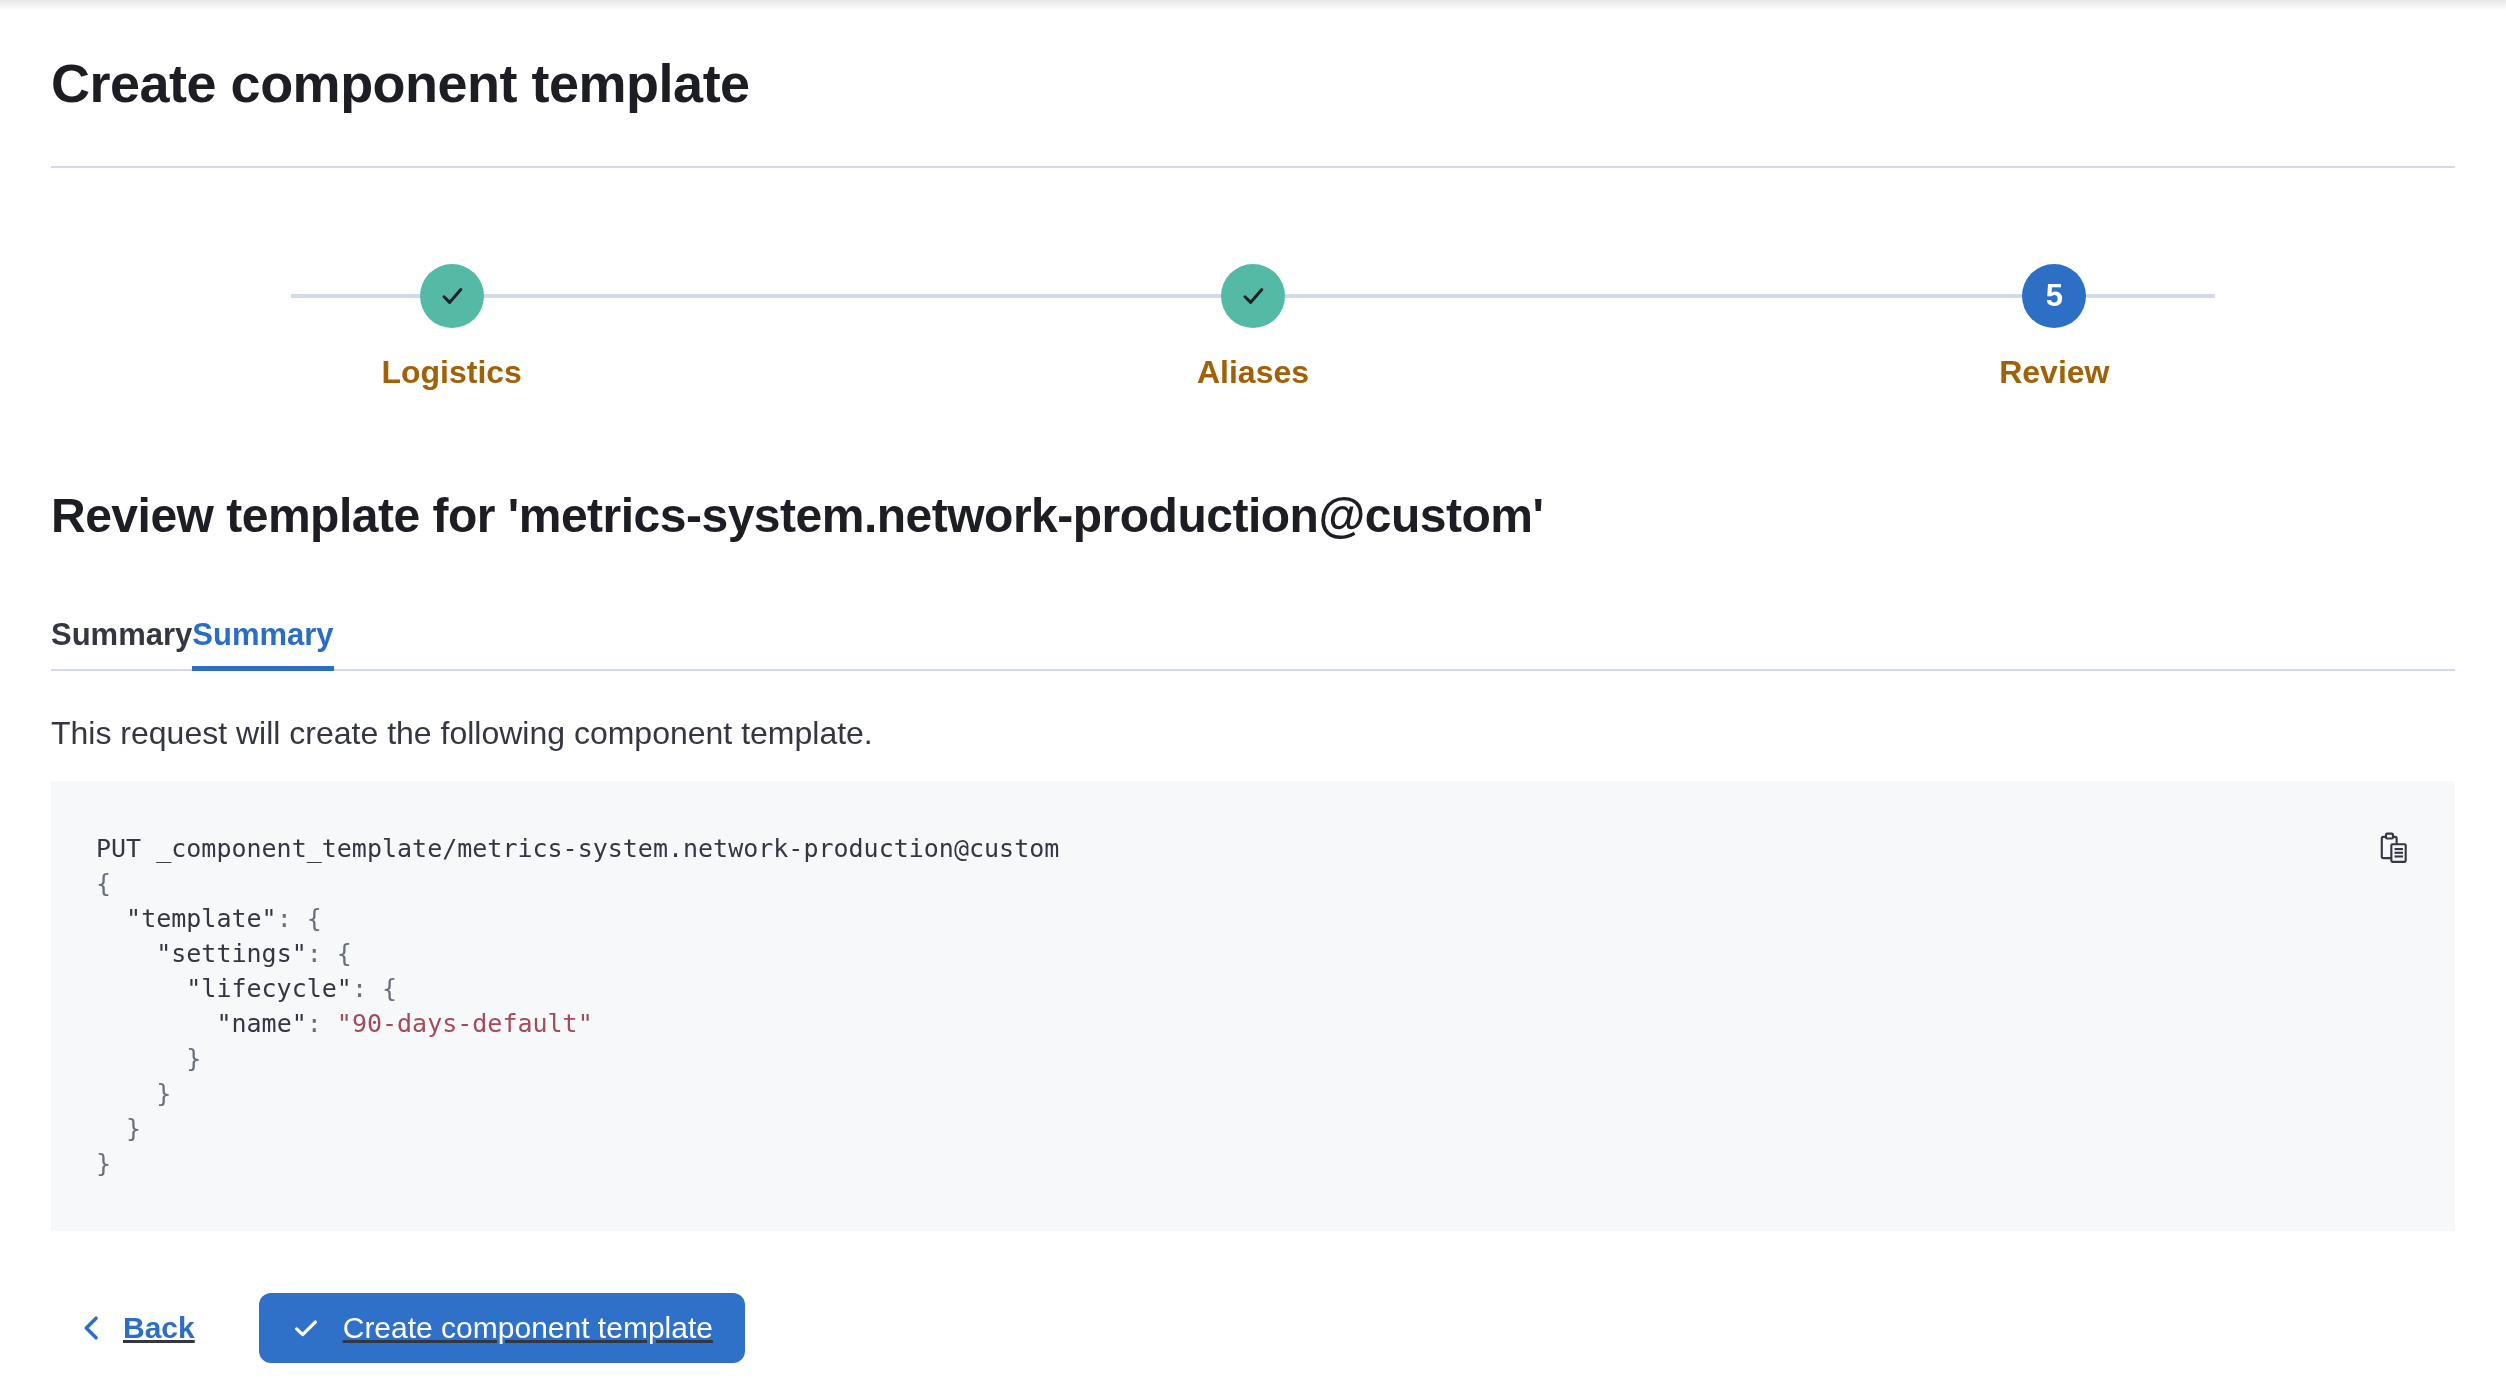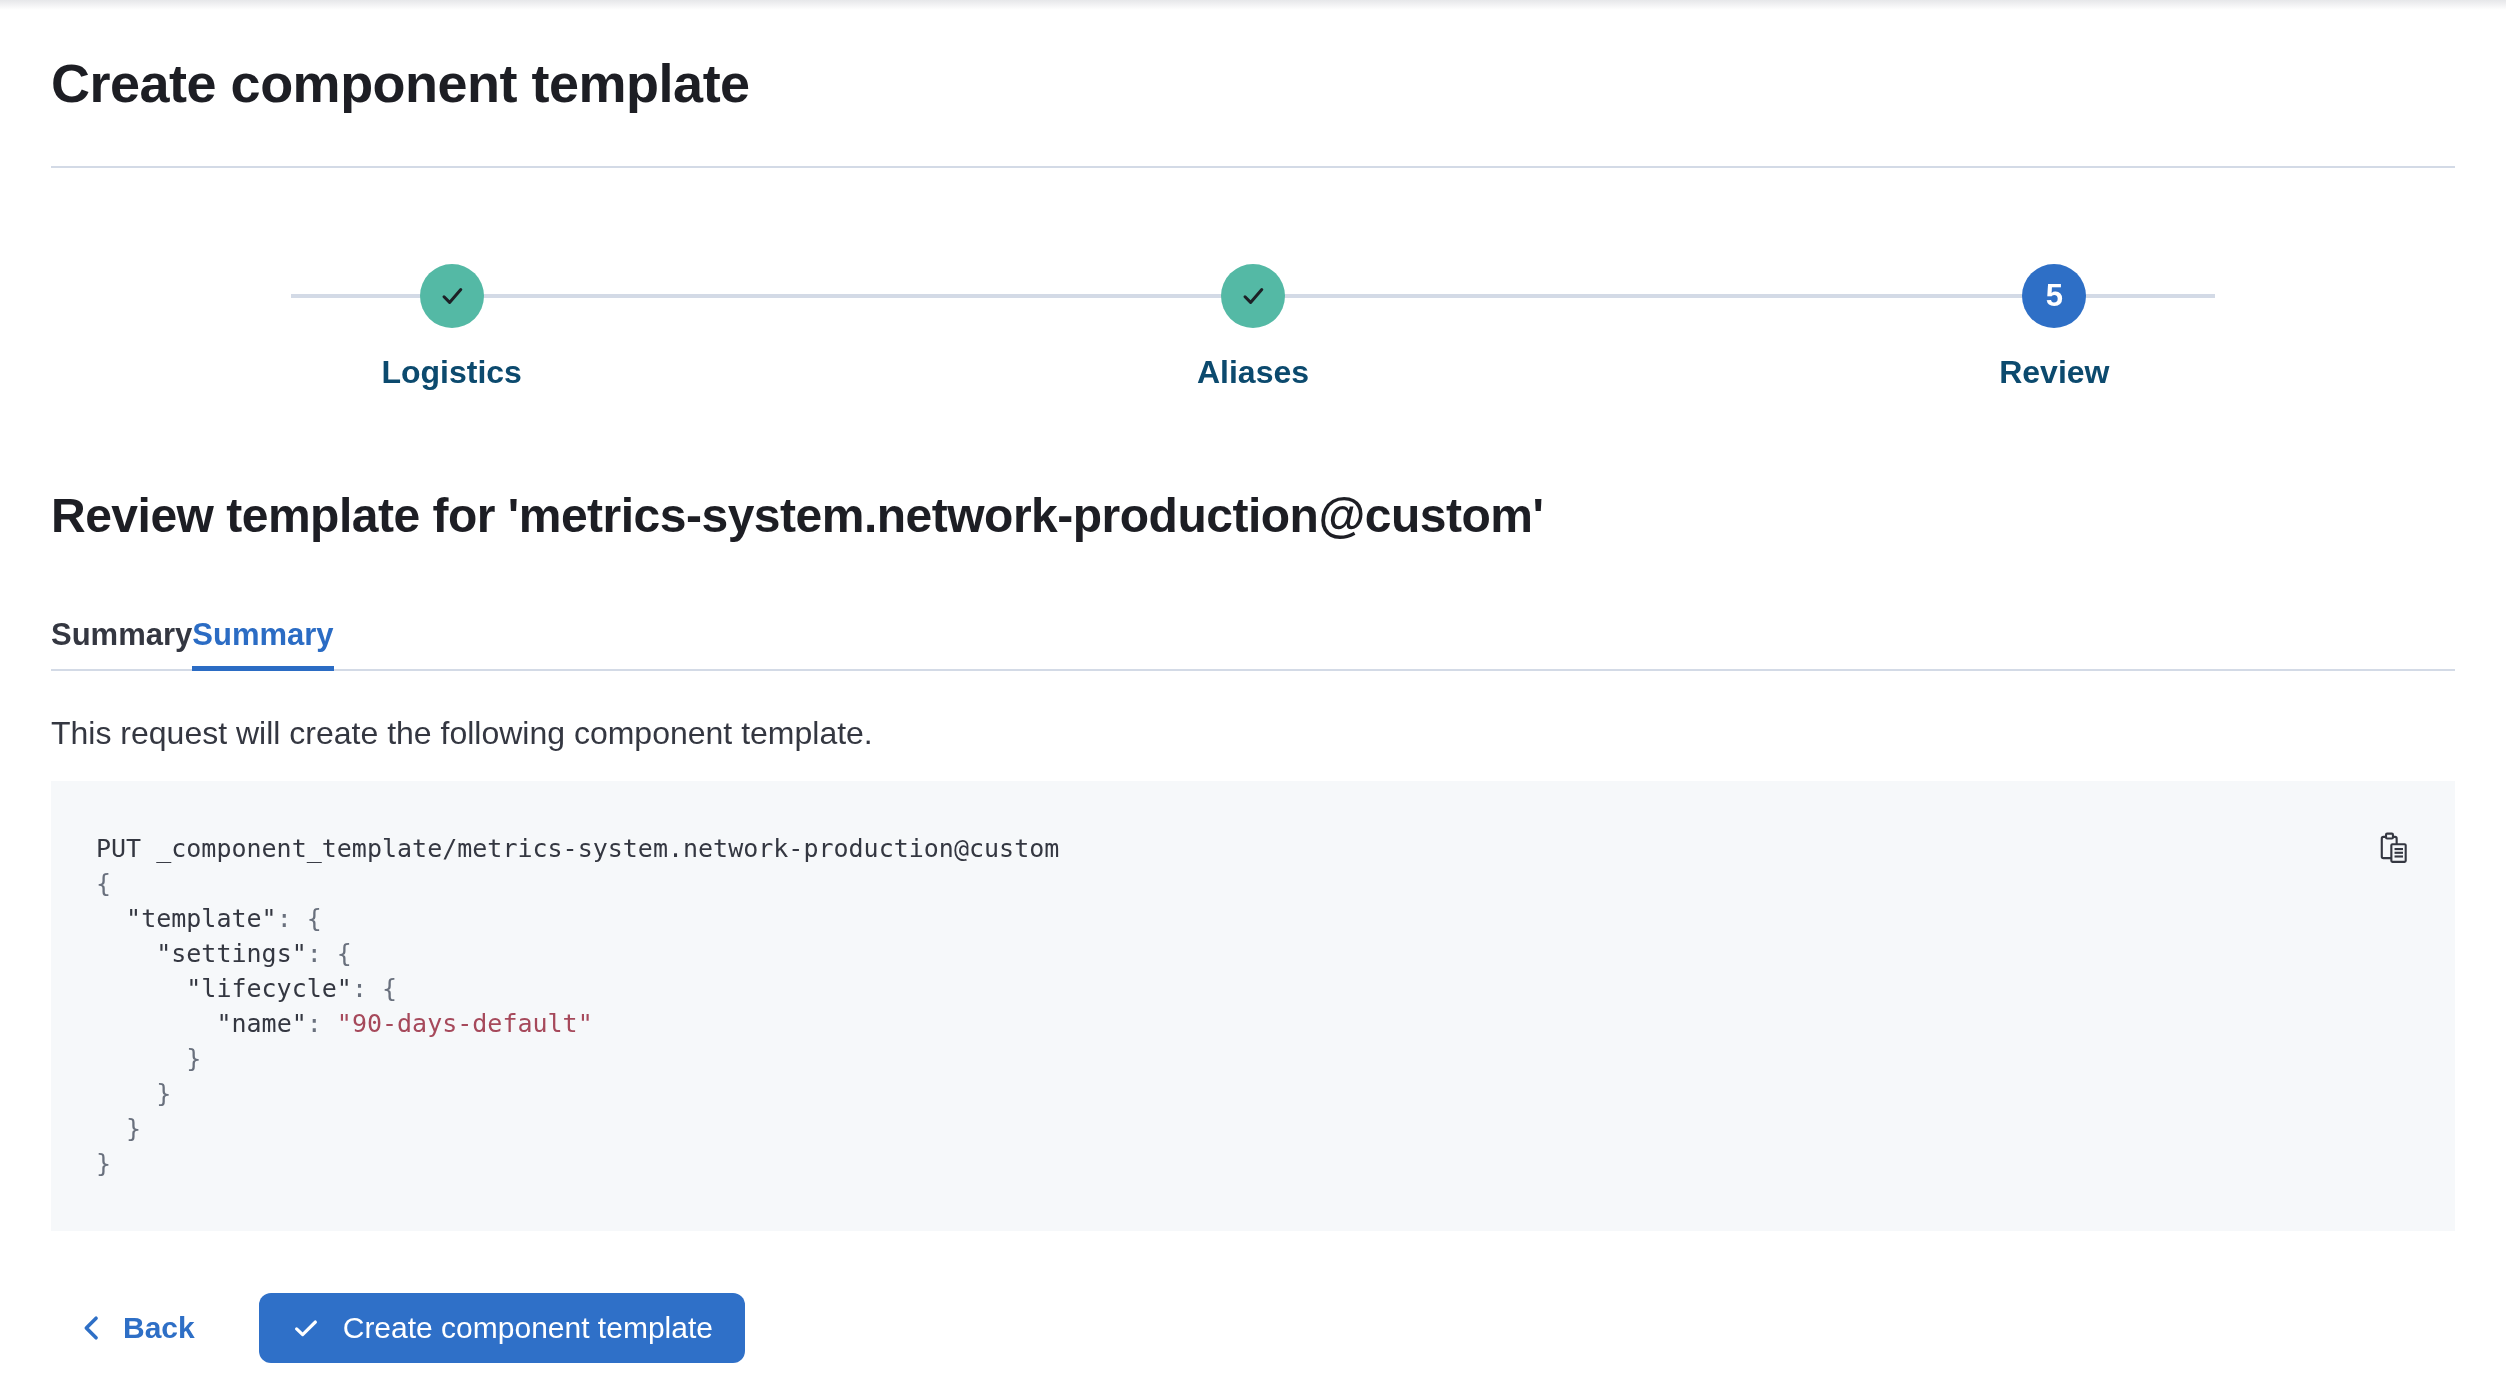--- a/index.html
+++ b/index.html
@@ -16,21 +16,21 @@
 
   
   .steps{position:relative;display:flex;margin-top:96px;}
   .steps-connector{position:absolute;left:10%;right:10%;top:30px;height:4px;background:#d3dae6;}
   .step{flex:1;display:flex;flex-direction:column;align-items:center;position:relative;cursor:pointer;}
   .step-circle{width:64px;height:64px;border-radius:50%;display:flex;align-items:center;
     justify-content:center;z-index:1;}
   .step-circle.complete{background:#54b9a5;}
   .step-circle.current{background:#2e6fc6;}
   .step-number{color:#fff;font-size:31px;font-weight:600;}
-  .step-label{margin-top:24px;font-size:32px;line-height:40px;font-weight:700;color:#0c4a6e;text-align:center;}
+  .step-label{margin-top:24px;font-size:32px;line-height:40px;font-weight:700;color:#a16207;text-align:center;}
   .step-label.underlined{text-decoration:underline;}
 
   
   .review-heading{margin:94px 0 0 0;font-size:48px;line-height:60px;font-weight:700;color:#1d1e24;letter-spacing:-0.5px;}
 
   
   .tabs{display:flex;margin-top:72px;border-bottom:2px solid #d3dae6;}
   .tab{font-size:31px;line-height:34px;font-weight:700;color:#343741;padding-bottom:14px;
     border-bottom:5px solid transparent;margin-bottom:-2px;cursor:pointer;}
   .tab.selected{color:#2b6cc4;border-bottom-color:#2b6cc4;}
@@ -42,21 +42,21 @@
   .codeblock{position:relative;margin-top:30px;background:#f6f8fa;padding:50px 45px;}
   .codeblock pre{margin:0;font-family:"DejaVu Sans Mono","Liberation Mono",monospace;
     font-size:25px;line-height:35px;color:#343741;white-space:pre;}
   .tok-plain{color:#343741;}
   .tok-key{color:#343741;}
   .tok-punct{color:#69707d;}
   .tok-string{color:#a6495b;}
   .copy-btn{position:absolute;top:44px;right:38px;background:transparent;border:none;padding:6px;cursor:pointer;}
 
   
-  .footer{display:flex;align-items:center;margin-top:62px;}
+  .footer{display:flex;align-items:center;margin-top:62px;text-decoration:underline;}
   .back-link{display:flex;align-items:center;gap:18px;color:#2e6fc6;font-size:30px;font-weight:600;
     background:transparent;border:none;cursor:pointer;margin-left:28px;padding:0;}
   .create-btn{display:flex;align-items:center;gap:22px;margin-left:64px;background:#2f70c8;color:#fff;
     border:none;border-radius:12px;height:70px;padding:0 32px;font-size:30px;font-weight:500;
     font-family:"Liberation Sans","DejaVu Sans",sans-serif;cursor:pointer;}
   .icon{display:inline-flex;align-items:center;justify-content:center;}
 </style>
 </head>
 <body>
 

